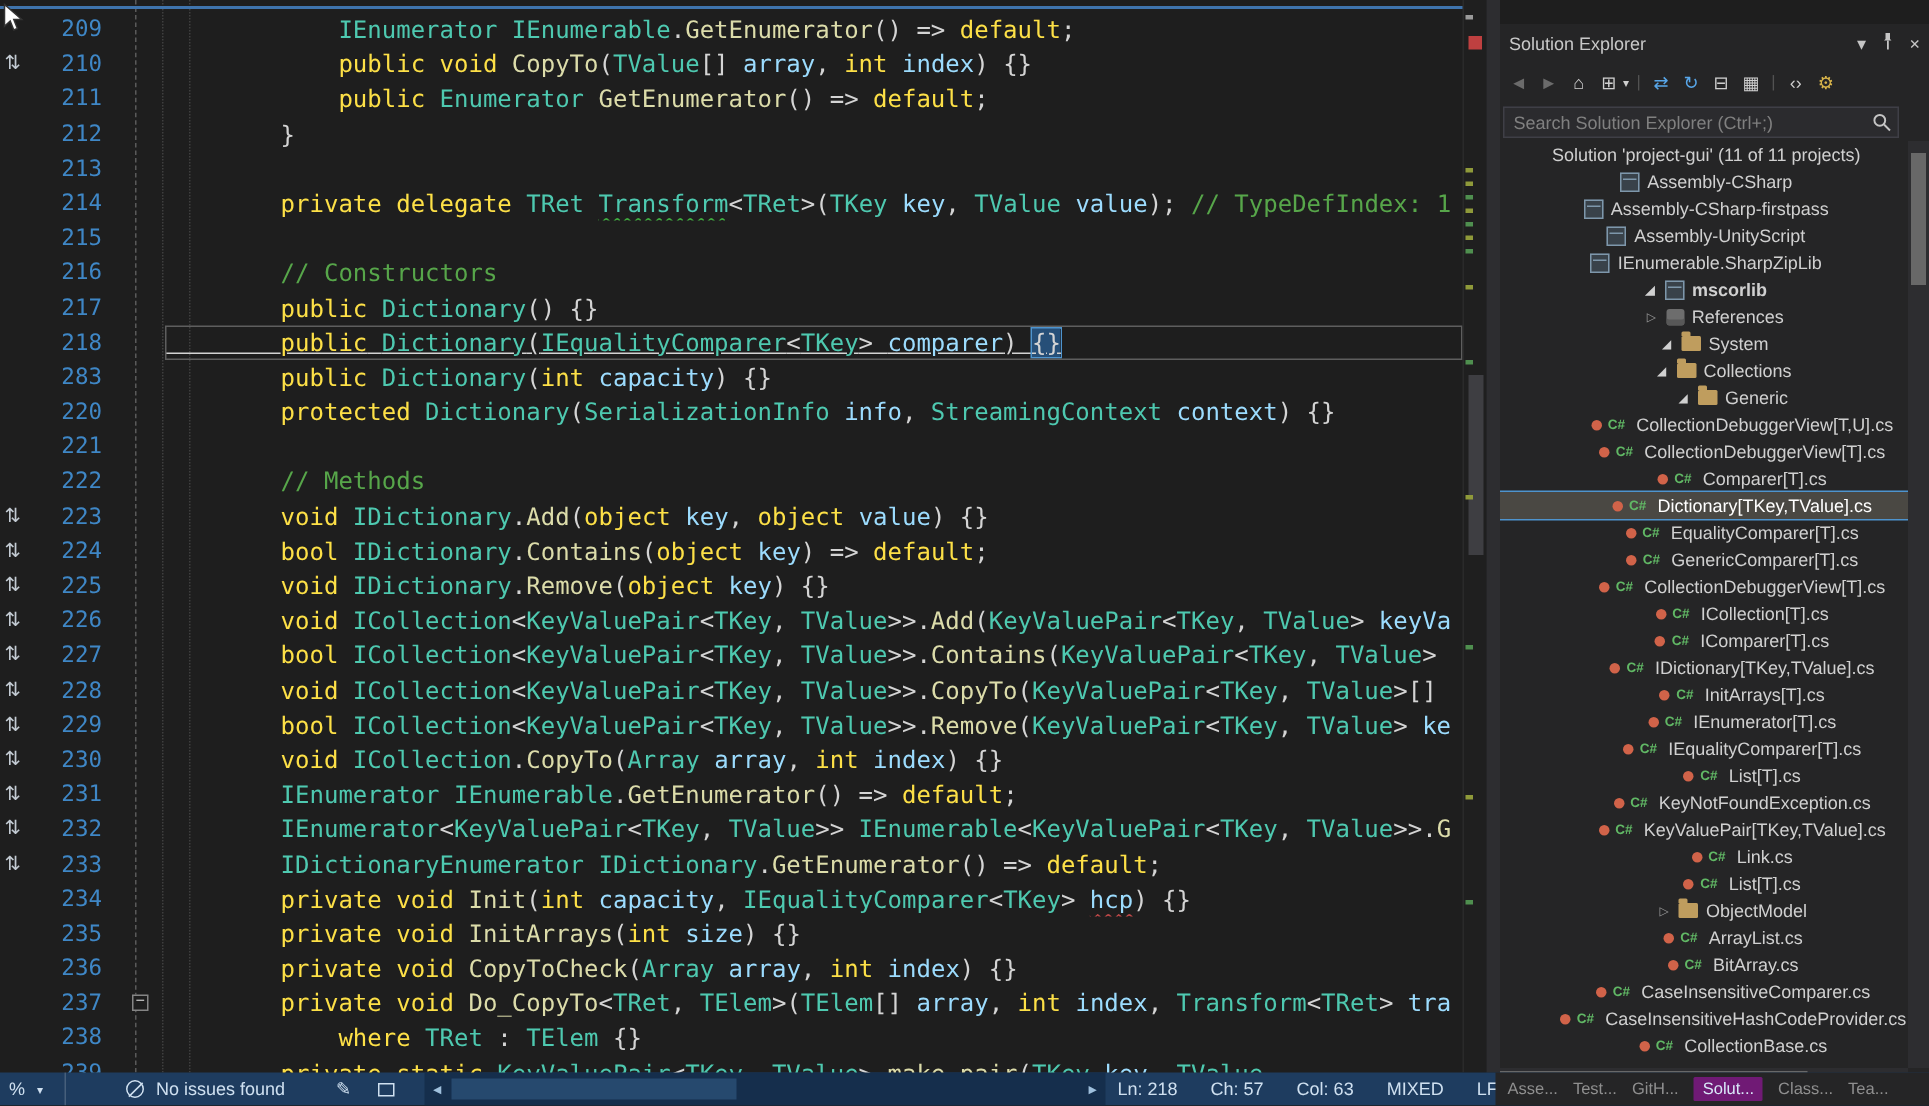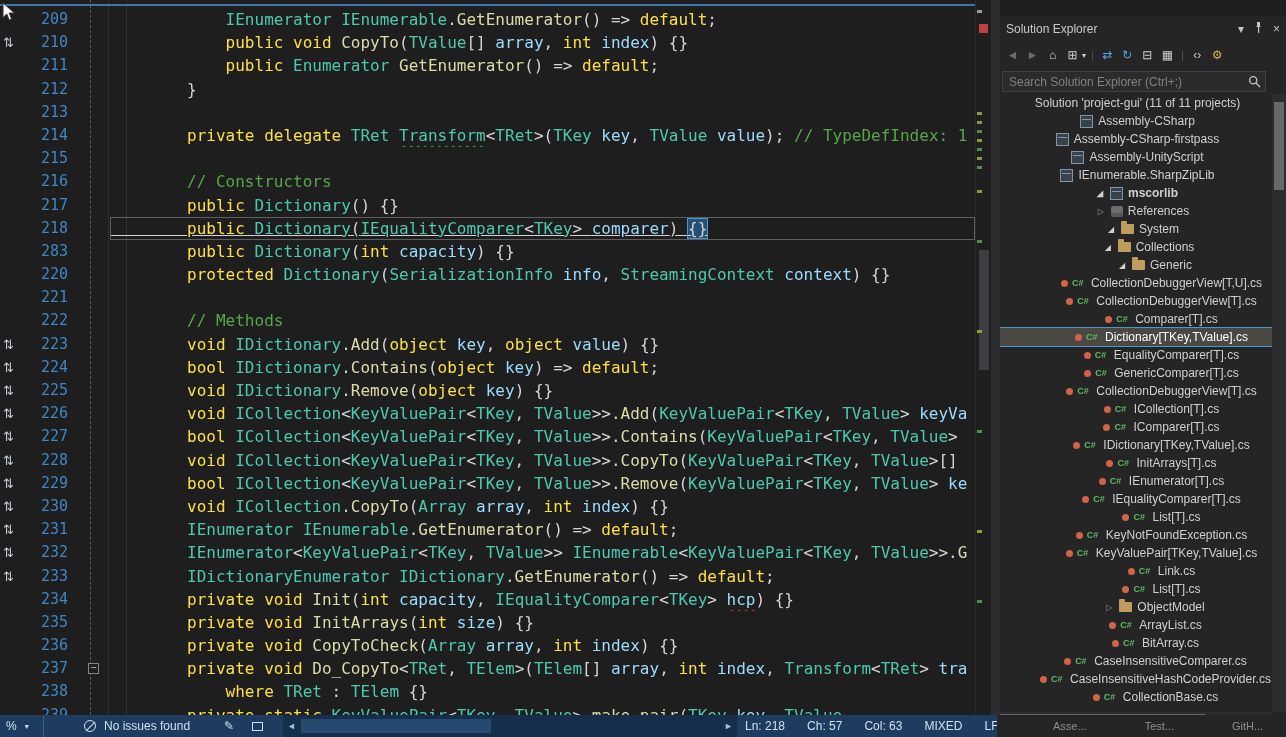--- a/index.html
+++ b/index.html
@@ -81,21 +81,21 @@
     transform:rotate(-45deg);}
   .sb-edit{margin-left:26px;font-size:12px;}
   .sb-box{width:11px;height:9px;border:1px solid #cfe0f0;margin-left:10px;}
   .h-strip{position:absolute;left:283px;top:0;width:454px;height:22px;background:#152e4c;}
   .h-strip .arr{position:absolute;top:6px;font-size:9px;color:#9fc0dd;}
   .h-strip .arr.l{left:4px}.h-strip .arr.r{right:4px}
   .h-strip .thumb{position:absolute;left:18px;top:4px;width:190px;height:14px;background:#26496e;}
   .sb-pos{position:absolute;left:745px;top:0;height:22px;display:flex;align-items:center;gap:22px;}
   .tabs-region{position:absolute;left:997px;top:0;width:289px;height:22px;background:#252526;
     display:flex;align-items:center;gap:10px;padding-left:8px;font-size:11px;}
-  .ptab{color:#8f8f8f;cursor:default;margin-left:48px;}
+  .ptab{color:#8f8f8f;cursor:default;}
   .ptab.on{background:#701a75;color:#d9e9f9;padding:2px 6px;border-radius:1px;}
 
   .mouse-cursor{position:absolute;left:2px;top:2px;z-index:99;}
 </style>
 </head>
 <body>
 
 <div class="editor-pane">
   <div class="code-scroll">
     <div class="guide g1"></div>

